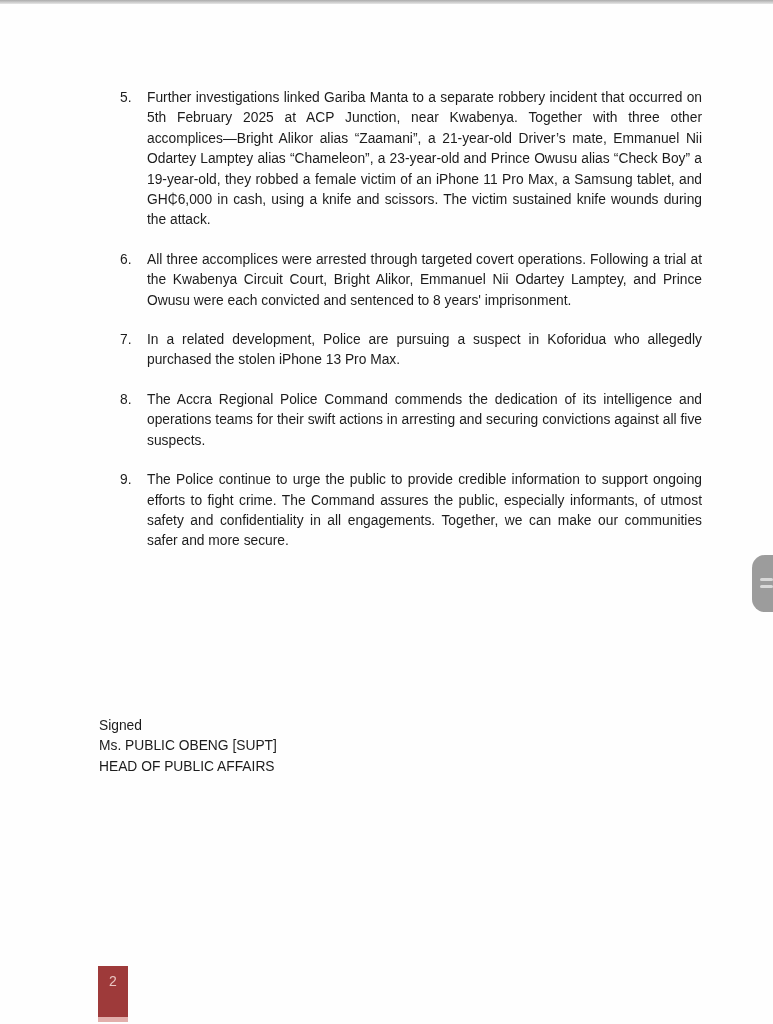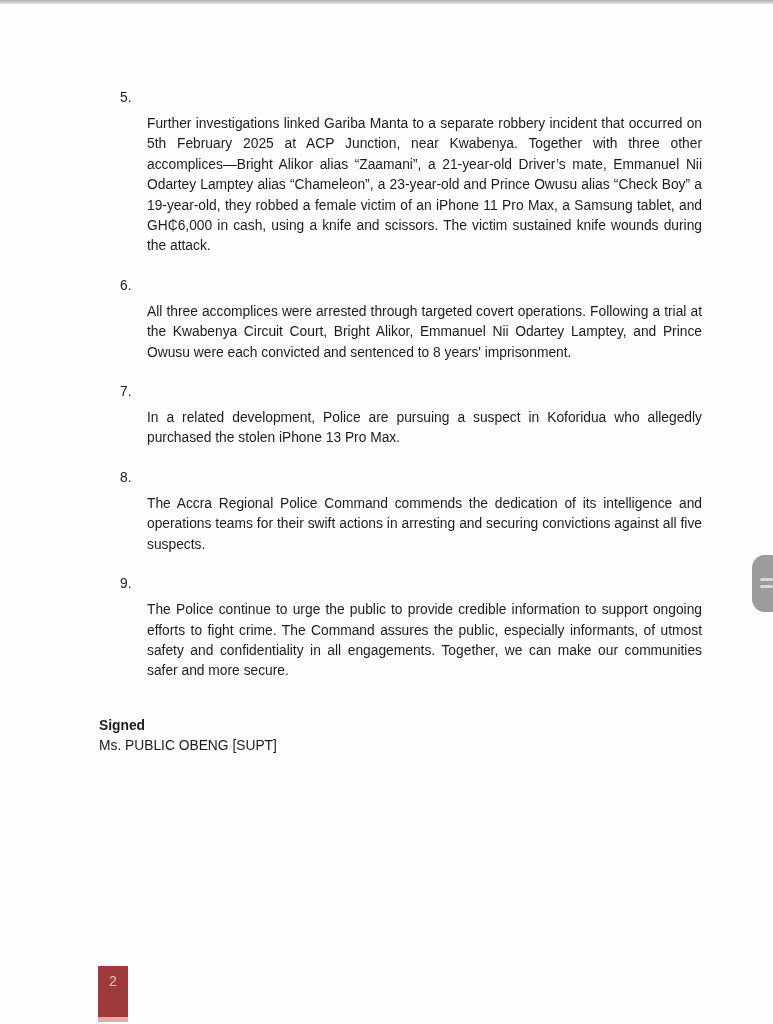--- a/index.html
+++ b/index.html
@@ -33,29 +33,28 @@
   .press-list li{
     display:flex;
     margin:0 0 19px 0;
   }
   .press-list li.gap-before{margin-top:17px;}
   .press-list .num{flex:0 0 27px;width:27px;}
   .press-list .txt{
     flex:1;
     text-align:justify;
     text-justify:inter-word;
-    margin-top:26px;
   }
   
   .signature{
     position:absolute;left:99px;top:716px;
     color:#1c1c1c;
     font-size:13.8px;line-height:20.3px;
   }
-  .sig-bold{font-weight:bold;}
+  .sig-bold{font-weight:normal;}
   
   .page-badge{
     position:absolute;left:98px;top:966px;
     width:30px;height:51px;
     box-sizing:border-box;
     padding-top:7px;
     text-align:center;
     font-size:14px;
   }
   .page-badge-edge{
@@ -103,20 +102,21 @@
         <li>
           <span class="num">9.</span>
           <span class="txt">The Police continue to urge the public to provide credible information to support ongoing efforts to fight crime. The Command assures the public, especially informants, of utmost safety and confidentiality in all engagements. Together, we can make our communities safer and more secure.</span>
         </li>
       </ol>
   </div>
 
   <div class="signature" style="color: rgb(28, 28, 28);">
     <div class="sig-bold">Signed</div>
     <div>Ms. PUBLIC OBENG [SUPT]</div>
+    <div>HEAD OF PUBLIC AFFAIRS</div>
   </div>
 
   <div class="page-badge" style="background: rgb(158, 58, 58); color: rgb(233, 198, 194);">
     <span>2</span>
   </div>
   <div class="page-badge-edge" style="background: rgb(226, 174, 171);"></div>
 
   <div class="scroll-handle" style="background: rgb(156, 156, 156);">
     <span class="drag-lines">
         <i></i>

